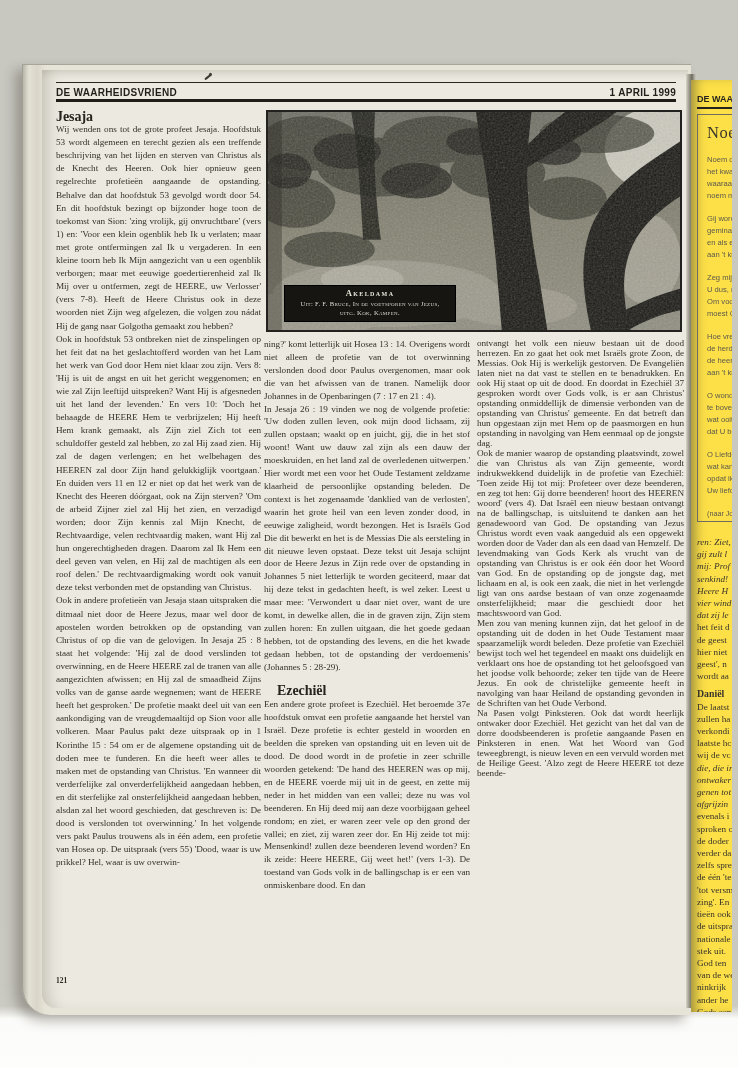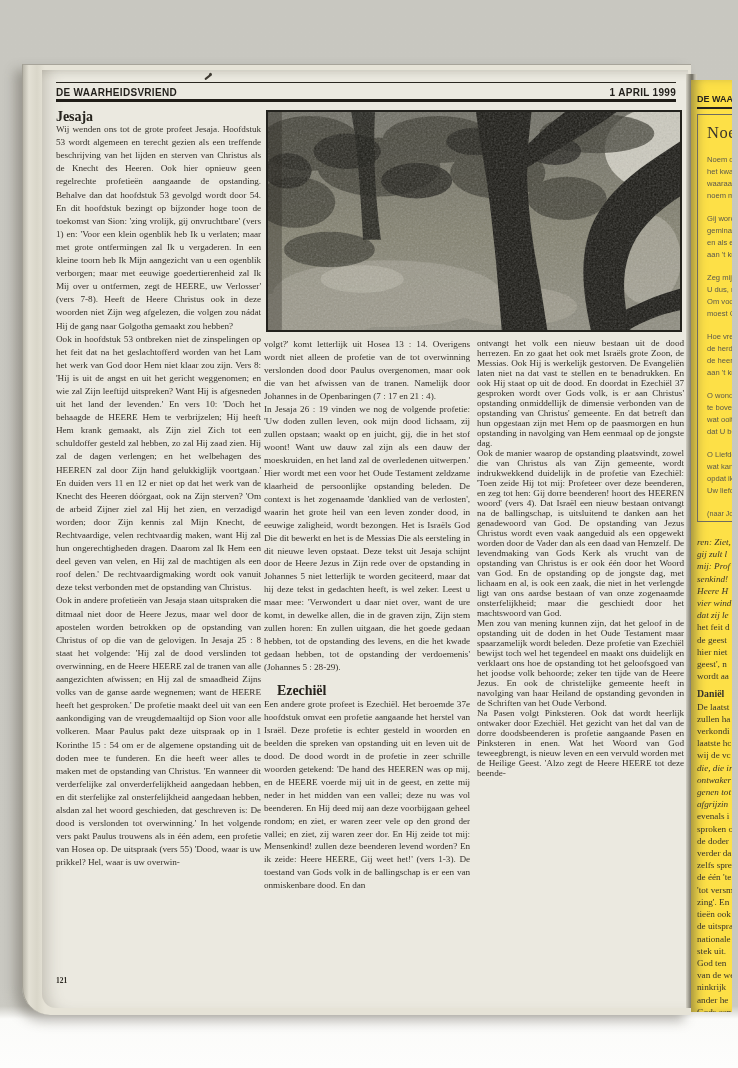--- a/index.html
+++ b/index.html
@@ -131,24 +131,30 @@
       <g fill="#181712">
         <path d="M96 130 C94 95 92 60 88 25 L84 0 L108 0 C106 40 108 85 114 130 Z" opacity="0.85"></path>
         <path d="M236 222 L230 150 C226 110 222 70 214 30 L210 0 L266 0 L262 40 C260 80 266 130 274 170 L282 222 Z"></path>
         <path d="M252 62 C280 46 310 28 338 10 L352 0 L300 0 C280 15 258 36 246 50 Z"></path>
         <path d="M326 222 C318 185 314 150 326 118 C338 88 362 66 392 46 L416 30 L416 86 C398 98 378 114 368 136 C356 162 358 192 366 222 Z"></path>
         <path d="M360 202 C380 192 400 184 416 180 L416 202 C396 206 378 214 364 222 L356 222 Z"></path>
       </g>
       <rect x="0" y="0" width="416" height="222" filter="url(#grain)" opacity="0.30"></rect>
       <rect x="0" y="0" width="14" height="222" fill="#2a2923" opacity="0.35"></rect>
     </svg>
+    <div class="photo-caption">
+      <div class="cap-title">Akeldama</div>
+      <div class="cap-credit">
+        <span>Uit: F. F. Bruce, </span><span class="it">In de voetsporen van Jezus,</span><span> uitg. Kok, Kampen.</span>
+      </div>
+    </div>
   </div>
 
   <div class="col col-2">
-      <p class="para"><span class="it">volgt?'</span><span> komt letterlijk uit Hosea 13 : 14. Overigens wordt niet alleen de profetie van de tot overwinning verslonden dood door Paulus overgenomen, maar ook die van het afwissen van de tranen. Namelijk door Johannes in de Openbaringen (7 : 17 en 21 : 4).</span></p>
+      <p class="para"><span class="it">ning?'</span><span> komt letterlijk uit Hosea 13 : 14. Overigens wordt niet alleen de profetie van de tot overwinning verslonden dood door Paulus overgenomen, maar ook die van het afwissen van de tranen. Namelijk door Johannes in de Openbaringen (7 : 17 en 21 : 4).</span></p>
       <p class="para"><span>In Jesaja 26 : 19 vinden we nog de volgende profetie: </span><span class="it">'Uw doden zullen leven, ook mijn dood lichaam, zij zullen opstaan; waakt op en juicht, gij, die in het stof woont! Want uw dauw zal zijn als een dauw der moeskruiden, en het land zal de overledenen uitwerpen.'</span><span> Hier wordt met een voor het Oude Testament zeldzame klaarheid de persoonlijke opstanding beleden. De context is het zogenaamde 'danklied van de verlosten', waarin het grote heil van een leven zonder dood, in eeuwige zaligheid, wordt bezongen. Het is Israëls God Die dit bewerkt en het is de Messias Die als eersteling in dit nieuwe leven opstaat. Deze tekst uit Jesaja schijnt door de Heere Jezus in Zijn rede over de opstanding in Johannes 5 niet letterlijk te worden geciteerd, maar dat hij deze tekst in gedachten heeft, is wel zeker. Leest u maar mee: </span><span class="it">'Verwondert u daar niet over, want de ure komt, in dewelke allen, die in de graven zijn, Zijn stem zullen horen: En zullen uitgaan, die het goede gedaan hebben, tot de opstanding des levens, en die het kwade gedaan hebben, tot de opstanding der verdoemenis'</span><span> (Johannes 5 : 28-29).</span></p>
       <div class="col-heading gap">Ezechiël</div>
       <p class="para"><span>Een andere grote profeet is Ezechiël. Het beroemde 37e hoofdstuk omvat een profetie aangaande het herstel van Israël. Deze profetie is echter gesteld in woorden en beelden die spreken van opstanding uit en leven uit de dood. De dood wordt in de profetie in zeer schrille woorden getekend: </span><span class="it">'De hand des HEEREN was op mij, en de HEERE voerde mij uit in de geest, en zette mij neder in het midden van een vallei; deze nu was vol beenderen. En Hij deed mij aan deze voorbijgaan geheel rondom; en ziet, er waren zeer vele op den grond der vallei; en ziet, zij waren zeer dor. En Hij zeide tot mij: Mensenkind! zullen deze beenderen levend worden? En ik zeide: Heere HEERE, Gij weet het!'</span><span> (vers 1-3). De toestand van Gods volk in de ballingschap is er een van onmiskenbare dood. En dan</span></p>
     </div>
   <div class="col col-3">
       <p class="para"><span>ontvangt het volk een nieuw bestaan uit de dood herrezen. En zo gaat het ook met Israëls grote Zoon, de Messias. Ook Hij is werkelijk gestorven. De Evangeliën laten niet na dat vast te stellen en te benadrukken. En ook Hij staat op uit de dood. En doordat in Ezechiël 37 gesproken wordt over Gods volk, is er aan Christus' opstanding onmiddellijk de dimensie verbonden van de opstanding van Christus' gemeente. En dat betreft dan hun opgestaan zijn </span><span class="it">met Hem</span><span> op de paasmorgen en hun opstanding </span><span class="it">in navolging van Hem</span><span> eenmaal op de jongste dag.</span></p>
       <p class="para"><span>Ook de manier waarop de opstanding plaatsvindt, zowel die van Christus als van Zijn gemeente, wordt indrukwekkend duidelijk in de profetie van Ezechiël: </span><span class="it">'Toen zeide Hij tot mij: Profeteer over deze beenderen, en zeg tot hen: Gij dorre beenderen! hoort des HEEREN woord'</span><span> (vers 4). Dat Israël een nieuw bestaan ontvangt na de ballingschap, is uitsluitend te danken aan het genadewoord van God. De opstanding van Jezus Christus wordt even vaak aangeduid als een opgewekt worden door de Vader dan als een daad van Hemzelf. De levendmaking van Gods Kerk als vrucht van de opstanding van Christus is er ook één door het Woord van God. En de opstanding op de jongste dag, met lichaam en al, is ook een zaak, die niet in het verlengde ligt van ons aardse bestaan of van onze zogenaamde onsterfelijkheid; maar die geschiedt door het machtswoord van God.</span></p>
       <p class="para"><span>Men zou van mening kunnen zijn, dat het geloof in de opstanding uit de doden in het Oude Testament maar spaarzamelijk wordt beleden. Deze profetie van Ezechiël bewijst toch wel het tegendeel en maakt ons duidelijk en verklaart ons hoe de opstanding tot het geloofsgoed van het joodse volk behoorde; zeker ten tijde van de Heere Jezus. En ook de christelijke gemeente heeft in navolging van haar Heiland de opstanding gevonden in de Schriften van het Oude Verbond.</span></p>
       <p class="para"><span>Na Pasen volgt Pinksteren. Ook dat wordt heerlijk ontwaker door Ezechiël. Het gezicht van het dal van de dorre doodsbeenderen is profetie aangaande Pasen en Pinksteren in enen. Wat het Woord van God teweegbrengt, is nieuw leven en een vervuld worden met de Heilige Geest. </span><span class="it">'Alzo zegt de Heere HEERE tot deze beende-</span></p>
     </div>

